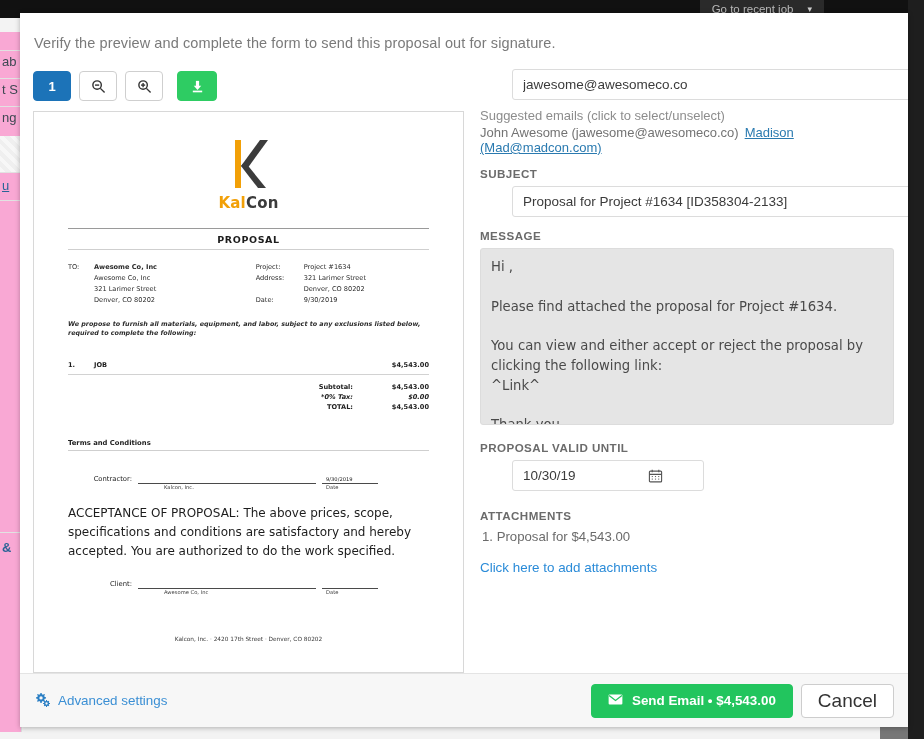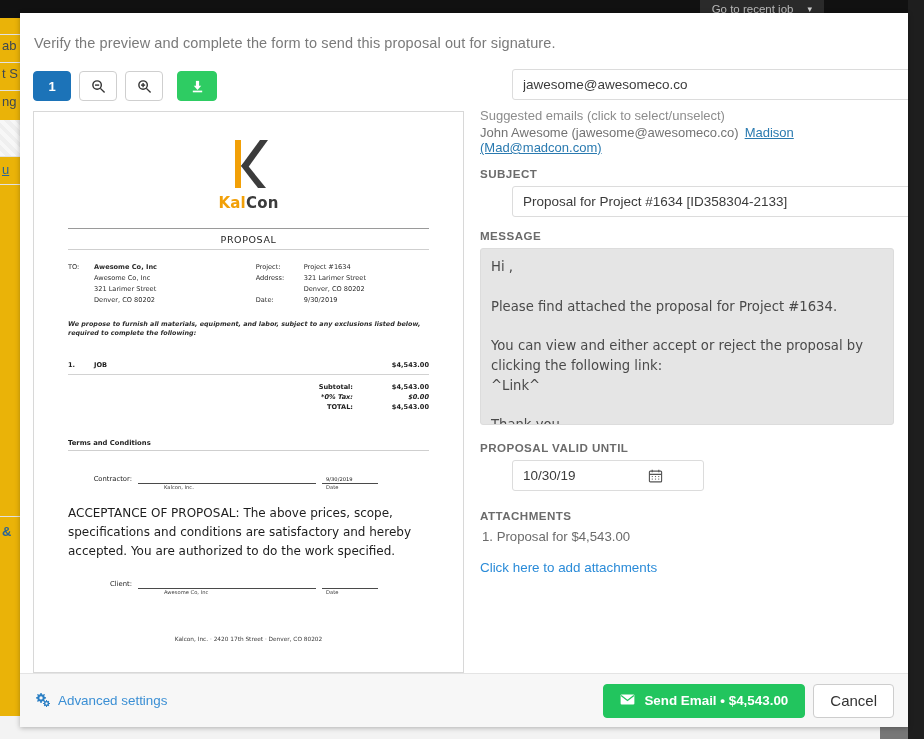--- a/index.html
+++ b/index.html
@@ -28,22 +28,22 @@
     font-size: 11.5px;
     white-space: nowrap;
   }
   .bg-recentjob .chev { font-size: 9px; color: #cfcfcf; }
 
   .bg-content {
     position: absolute; left: 0; top: 18px; width: 924px; height: 721px;
     background: #f3f3f3;
   }
   .bg-left-panel {
-    position: absolute; left: 0; top: 16px; width: 22px; height: 700px;
-    background: #eab308; border-right: 1px solid #dddddd;
+    position: absolute; left: 0; top: 32px; width: 22px; height: 700px;
+    background: #f9a8d4; border-right: 1px solid #dddddd;
   }
   .bg-frag {
     position: absolute; left: 2px;
     font-size: 13px; color: #3d4852; white-space: nowrap;
   }
   .bg-rowline {
     position: absolute; left: 0; width: 22px; height: 1px; background: #e2e2e2;
   }
   .bg-hatch {
     position: absolute; left: 0; width: 22px; height: 36px;
@@ -130,21 +130,21 @@
     color: #222;
   }
   .doc-logo { text-align: center; padding-top: 24px; }
   .logo-mark { position: relative; width: 56px; height: 56px; margin: 0 auto; }
   .logo-word { font-size: 15px; font-weight: 700; margin-top: 2px; letter-spacing: .2px; }
   .logo-word .kal { color: #f2a007; }
   .logo-word .con { color: #3c3c3c; }
 
   .doc-rule { border-top: 1px solid #9a9a9a; margin: 0 18px; }
   .doc-title {
-    text-align: center; font-size: 9.5px; font-weight: 400;
+    text-align: center; font-size: 9.5px; font-weight: 700;
     letter-spacing: .6px; padding: 5px 0 4px; color: #1d1d1d;
   }
   .doc-rule2 { border-top: 1px solid #cfcfcf; margin: 0 18px; }
 
   .doc-parties { display: flex; padding: 12px 18px 0 18px; font-size: 6.6px; line-height: 1.65; color: #2b2b2b; }
   .party-l { width: 52%; display: flex; }
   .party-l .lbl { width: 26px; }
   .party-r { width: 48%; }
   .party-r .rrow { display: flex; }
   .party-r .rlbl { width: 48px; color: #2b2b2b; }
@@ -255,21 +255,21 @@
   .footer-actions { display: flex; align-items: center; gap: 8px; }
   .btn-send {
     background: #22c55e; color: #fff; border: 1px solid #22c55e;
     border-radius: 4px; height: 34px; padding: 0 16px;
     font-size: 13.4px; font-weight: 700;
     display: flex; align-items: center; gap: 9px; cursor: pointer;
   }
   .btn-cancel {
     background: #fff; color: #333; border: 1px solid #cdcdcd;
     border-radius: 4px; height: 34px; padding: 0 16px;
-    font-size: 15px; cursor: pointer;
+    font-size: 19px; cursor: pointer;
   }
 </style>
 </head>
 <body>
 
 <div id="screen">
 
   <div class="bg-layer">
     <div class="bg-content"></div>
 

